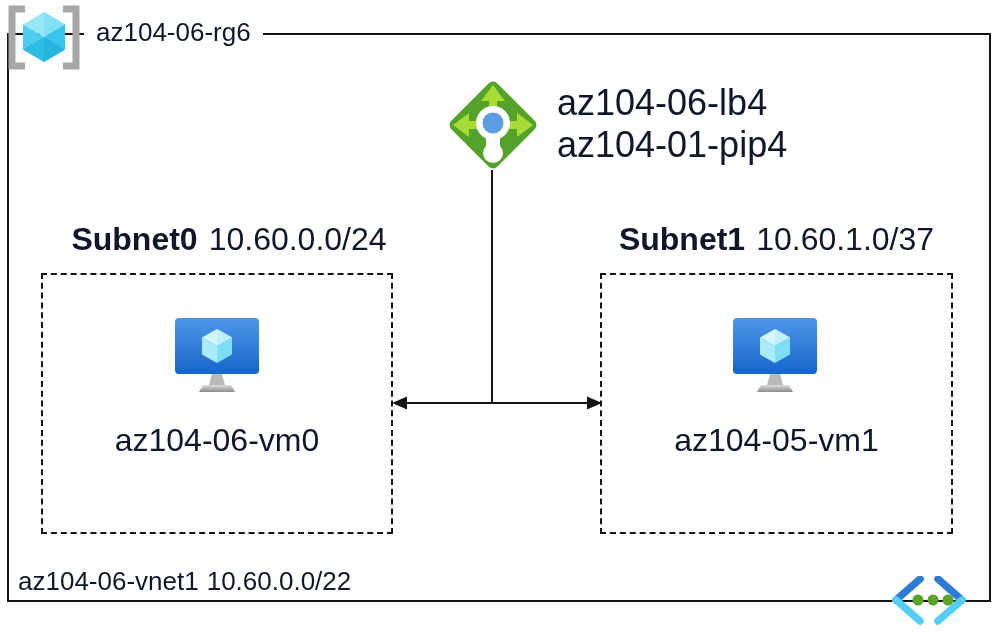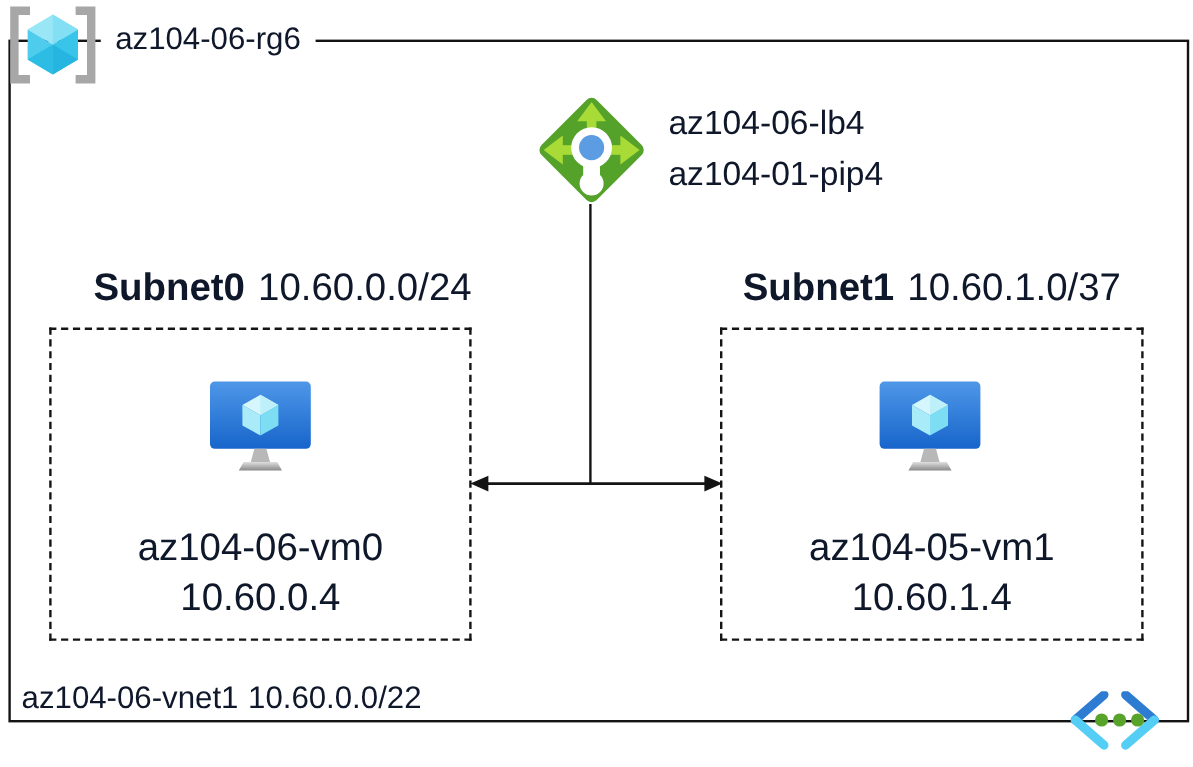--- a/index.html
+++ b/index.html
@@ -18,32 +18,32 @@
     border:2px dashed #141414;box-sizing:border-box;z-index:1;
   }
   .subnet0-box{left:41px;top:273px;width:352px;height:261px;}
   .subnet1-box{left:600px;top:273px;width:353px;height:261px;}
   
   .rg-label{
     left:84px;top:13px;height:38px;line-height:38px;font-size:26px;
     background:#ffffff;padding:0 12px;z-index:3;white-space:nowrap;
   }
   .lb-label{
-    left:557px;top:82px;line-height:42px;font-size:28px;z-index:3;white-space:nowrap;
+    left:557px;top:82px;line-height:42px;font-size:36px;z-index:3;white-space:nowrap;
   }
   .subnet-label{
     top:219px;height:40px;line-height:40px;font-size:32px;text-align:center;
     z-index:3;white-space:nowrap;
   }
   .subnet-label .sname{font-weight:bold;}
   .subnet-label .scidr{margin-left:11px;}
-  .subnet0-label{left:41px;width:352px;text-align:right;}
+  .subnet0-label{left:53px;width:352px;}
   .subnet1-label{left:600px;width:353px;}
   .vm-label{
-    top:436px;line-height:41px;font-size:32px;text-align:center;z-index:3;white-space:nowrap;
+    top:420px;line-height:41px;font-size:32px;text-align:center;z-index:3;white-space:nowrap;
   }
   .vm0-label{left:41px;width:352px;}
   .vm1-label{left:600px;width:353px;}
   .vnet-label{
     left:18px;top:566px;height:30px;line-height:30px;font-size:26px;z-index:3;white-space:nowrap;text-align:right;
   }
   .vnet-label .vcidr{margin-left:8px;}
   
   .stem{
     left:491px;top:170px;width:2px;height:234px;background:#141414;z-index:2;
@@ -126,42 +126,40 @@
       <path d="M45 13 L60 21.5 L45 30 L30 21.5 Z" fill="#D5F6FC"></path>
       <path d="M45 13 L60 21.5 L45 30 Z" fill="#BEF0FA"></path>
       <path d="M30 21.5 L45 30 L45 47 L30 38.5 Z" fill="#A9EBF9"></path>
       <path d="M45 30 L60 21.5 L60 38.5 L45 47 Z" fill="#7CDDF3"></path>
       <polygon points="40,58 50,58 53,69 37,69" fill="#B8B8B8"></polygon>
       <polygon points="31,69 59,69 63,76 27,76" fill="url(#vmbase)"></polygon>
     </svg>
   </div>
   <div class="abs vm-label vm0-label">
     <div>az104-06-vm0</div>
-    <div>10.60.0.4</div>
   </div>
 
   <div class="abs subnet-label subnet1-label">
     <span class="sname">Subnet1</span><span class="scidr">10.60.1.0/37</span>
   </div>
   <div class="abs subnet-box subnet1-box"></div>
 
   <div class="abs icon" style="left:730px;top:316px;">
     <svg width="90" height="80" viewBox="0 0 90 80">
       <rect x="3" y="2" width="84" height="56" rx="4" fill="url(#vmscr)"></rect>
       <path d="M45 13 L60 21.5 L45 30 L30 21.5 Z" fill="#D5F6FC"></path>
       <path d="M45 13 L60 21.5 L45 30 Z" fill="#BEF0FA"></path>
       <path d="M30 21.5 L45 30 L45 47 L30 38.5 Z" fill="#A9EBF9"></path>
       <path d="M45 30 L60 21.5 L60 38.5 L45 47 Z" fill="#7CDDF3"></path>
       <polygon points="40,58 50,58 53,69 37,69" fill="#B8B8B8"></polygon>
       <polygon points="31,69 59,69 63,76 27,76" fill="url(#vmbase)"></polygon>
     </svg>
   </div>
   <div class="abs vm-label vm1-label">
     <div>az104-05-vm1</div>
-    <div>10.60.1.4</div>
   </div>
 
   <div class="abs vnet-label">
     <span>az104-06-vnet1</span><span class="vcidr">10.60.0.0/22</span>
   </div>
 
   <div class="abs icon" style="left:891px;top:576px;">
     <svg width="76" height="50" viewBox="0 0 76 50">
       <line x1="29" y1="3" x2="5" y2="24" stroke="#2E7CD2" stroke-width="7.5" stroke-linecap="round"></line>
       <line x1="5" y1="24" x2="29" y2="45" stroke="#54CEF5" stroke-width="7.5" stroke-linecap="round"></line>

